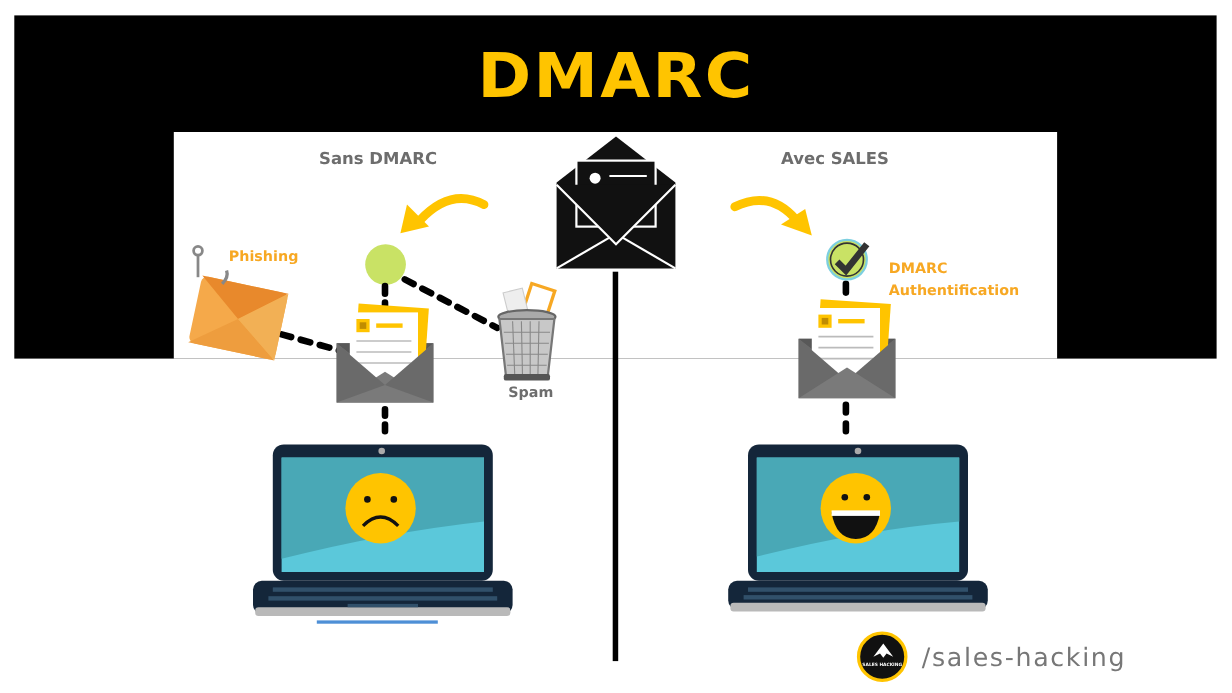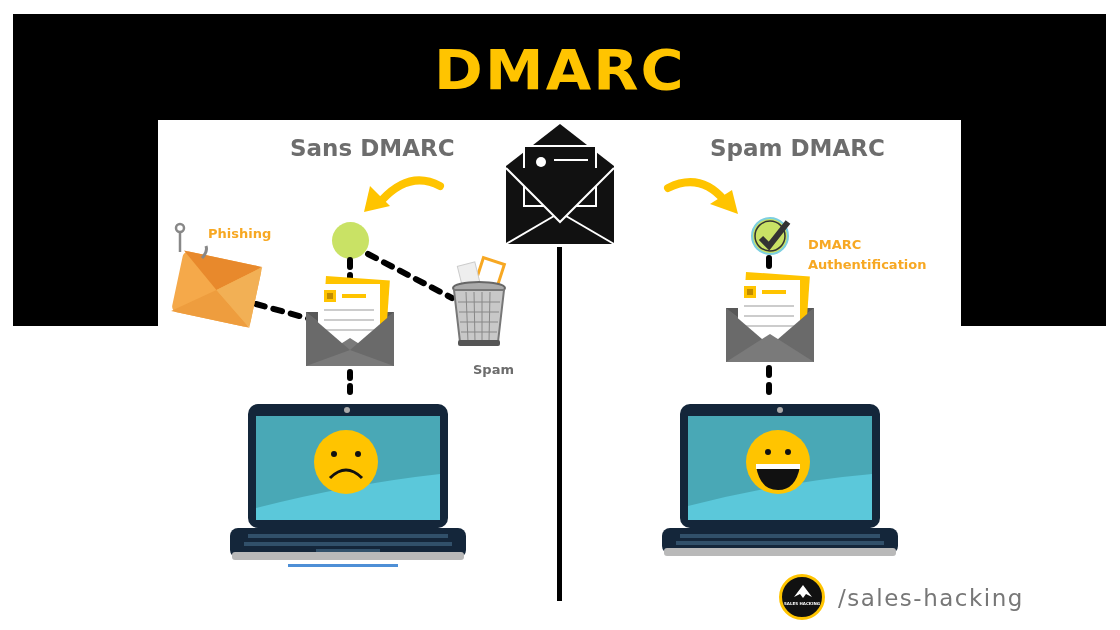--- a/index.html
+++ b/index.html
@@ -1,37 +1,37 @@
 <!DOCTYPE html>
 <html><head>
 <meta charset="utf-8">
 <style>
   html, body { margin:0; padding:0; }
   body { width:1120px; height:630px; background:#ffffff; position:relative; overflow:hidden; font-family:"Liberation Sans", sans-serif; }
   .abs { position:absolute; }
   .frame { position:absolute; left:13px; top:14px; width:1093px; height:312px; background:#000; }
   .cutout { position:absolute; left:158px; top:120px; width:803px; height:206px; background:#fff; }
   .title { position:absolute; left:440px; top:38px; width:240px; text-align:center; color:#ffc400; font-family:"DejaVu Sans", sans-serif; font-weight:bold; font-size:56px; letter-spacing:2px; line-height:64px; transform:scaleX(1.05); }
-  .section-title { position:absolute; color:#6d6d6d; font-weight:bold; font-size:23px; font-family:"DejaVu Sans", sans-serif; }
+  .section-title { position:absolute; color:#6d6d6d; font-weight:bold; font-size:15px; font-family:"DejaVu Sans", sans-serif; }
   .label-orange { position:absolute; color:#f7a823; font-weight:bold; font-size:13px; font-family:"DejaVu Sans", sans-serif; line-height:17px; }
   .label-gray { position:absolute; color:#6d6d6d; font-weight:bold; font-size:13px; font-family:"DejaVu Sans", sans-serif; }
   .divider { position:absolute; left:557px; top:247px; width:5px; height:354px; background:#000; }
   .brand-text { position:absolute; left:838px; top:585px; color:#777; font-size:23px; font-family:"DejaVu Sans", sans-serif; letter-spacing:1.5px; font-weight:normal; }
   svg { position:absolute; overflow:visible; }
 </style>
 </head>
 <body>
 
 <div class="frame"></div>
 <div class="cutout"></div>
 
 <div class="title">DMARC</div>
 
 <div class="section-title" style="left:290px; top:135px;">Sans DMARC</div>
-<div class="section-title" style="left:710px; top:135px;">Spam DMARC</div>
+<div class="section-title" style="left:710px; top:135px;">Avec SALES</div>
 
 <svg style="left:502px; top:122px;" width="116" height="124" viewBox="0 0 116 124">
   <polygon points="58,2 4,44 4,122 112,122 112,44" fill="#111"></polygon>
   <rect x="22" y="24" width="72" height="60" fill="#111" stroke="#fff" stroke-width="2"></rect>
   <circle cx="39" cy="40" r="5" fill="#fff"></circle>
   <path d="M31 62 L31 50 Q39 45 47 50 L47 62 Z" fill="#fff"></path>
   <line x1="52" y1="38" x2="86" y2="38" stroke="#fff" stroke-width="2"></line>
   <line x1="52" y1="48" x2="86" y2="48" stroke="#fff" stroke-width="2"></line>
   <line x1="52" y1="58" x2="86" y2="58" stroke="#fff" stroke-width="2"></line>
   <line x1="30" y1="70" x2="86" y2="70" stroke="#fff" stroke-width="2"></line>
@@ -105,21 +105,21 @@
     <line x1="11" y1="56" x2="51" y2="56"></line>
     <line x1="12" y1="66" x2="50" y2="66"></line>
     <line x1="13" y1="76" x2="49" y2="76"></line>
     <line x1="18" y1="36" x2="20" y2="86"></line>
     <line x1="26" y1="36" x2="27" y2="86"></line>
     <line x1="34" y1="36" x2="34" y2="86"></line>
     <line x1="42" y1="36" x2="41" y2="86"></line>
   </g>
   <rect x="10" y="84" width="42" height="6" rx="2" fill="#555"></rect>
 </svg>
-<div class="label-gray" style="left:462px; top:362px;margin-left:11px;">Spam</div>
+<div class="label-gray" style="left:462px; top:350px;">Spam</div>
 
 <svg style="left:230px; top:402px;" width="240" height="166" viewBox="0 0 240 166">
   <rect x="18" y="2" width="200" height="124" rx="10" fill="#14263a"></rect>
   <circle cx="117" cy="8" r="3" fill="#aaa"></circle>
   <rect x="26" y="14" width="184" height="104" fill="#5bc8da"></rect>
   <path d="M26 14 L210 14 L210 72 Q120 82 26 106 Z" fill="#49a8b6"></path>
   <rect x="0" y="126" width="236" height="30" rx="8" fill="#14263a"></rect>
   <rect x="2" y="150" width="232" height="8" rx="3" fill="#b9b9b9"></rect>
   <rect x="58" y="162" width="110" height="3" fill="#4e8fd6"></rect>
   <g fill="#31506a">

